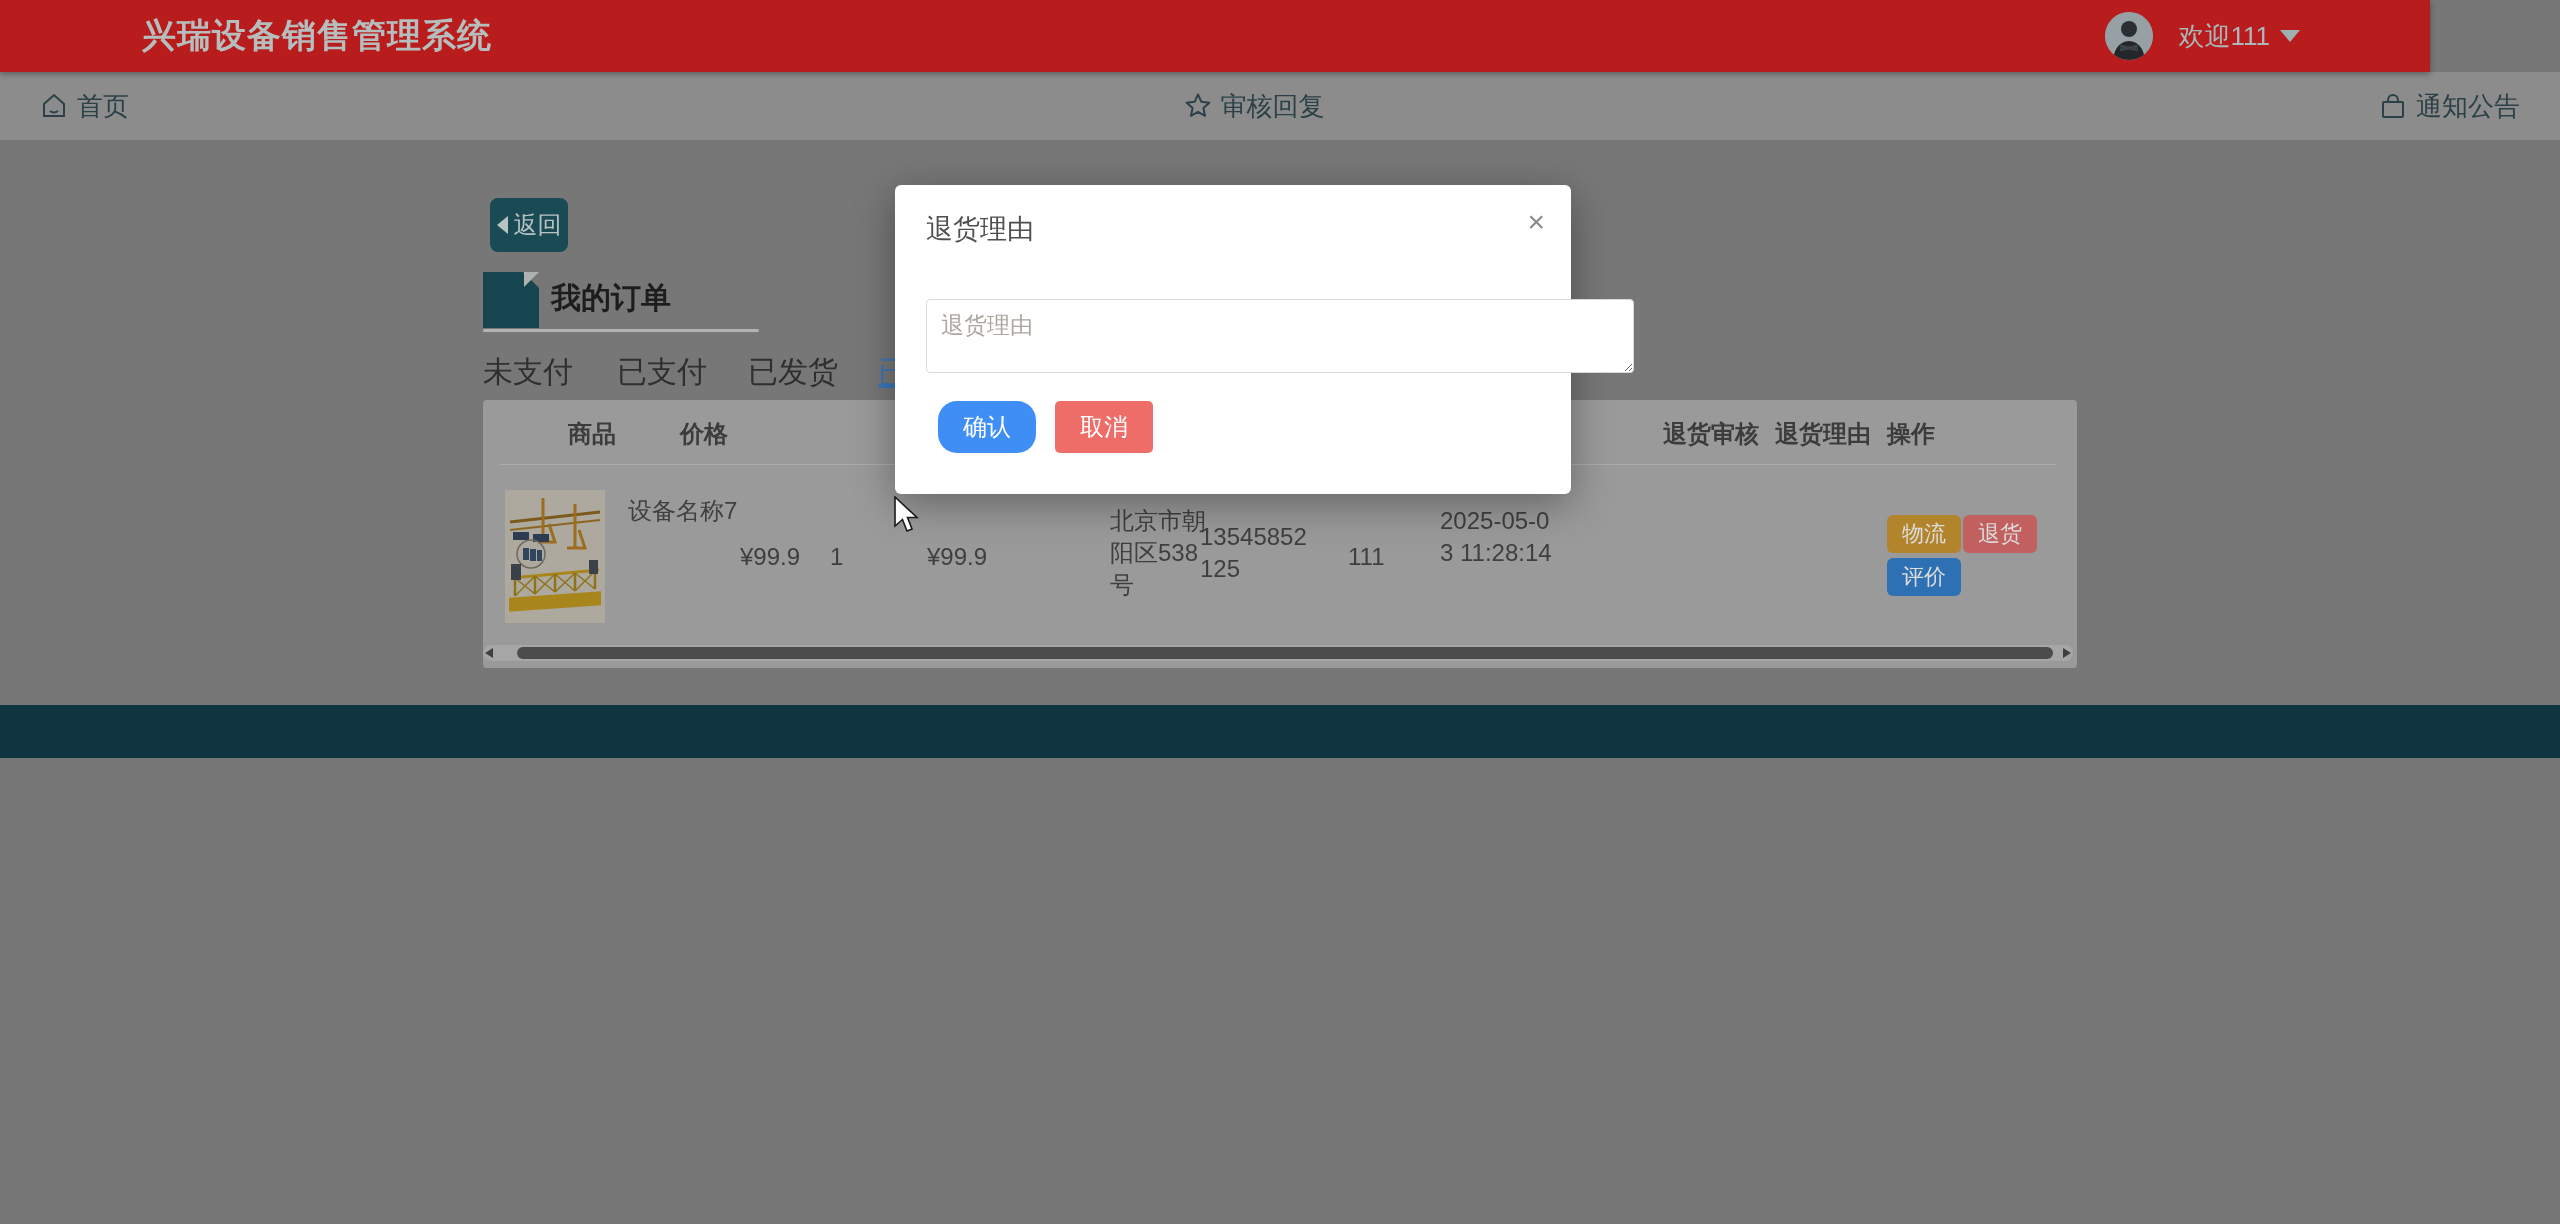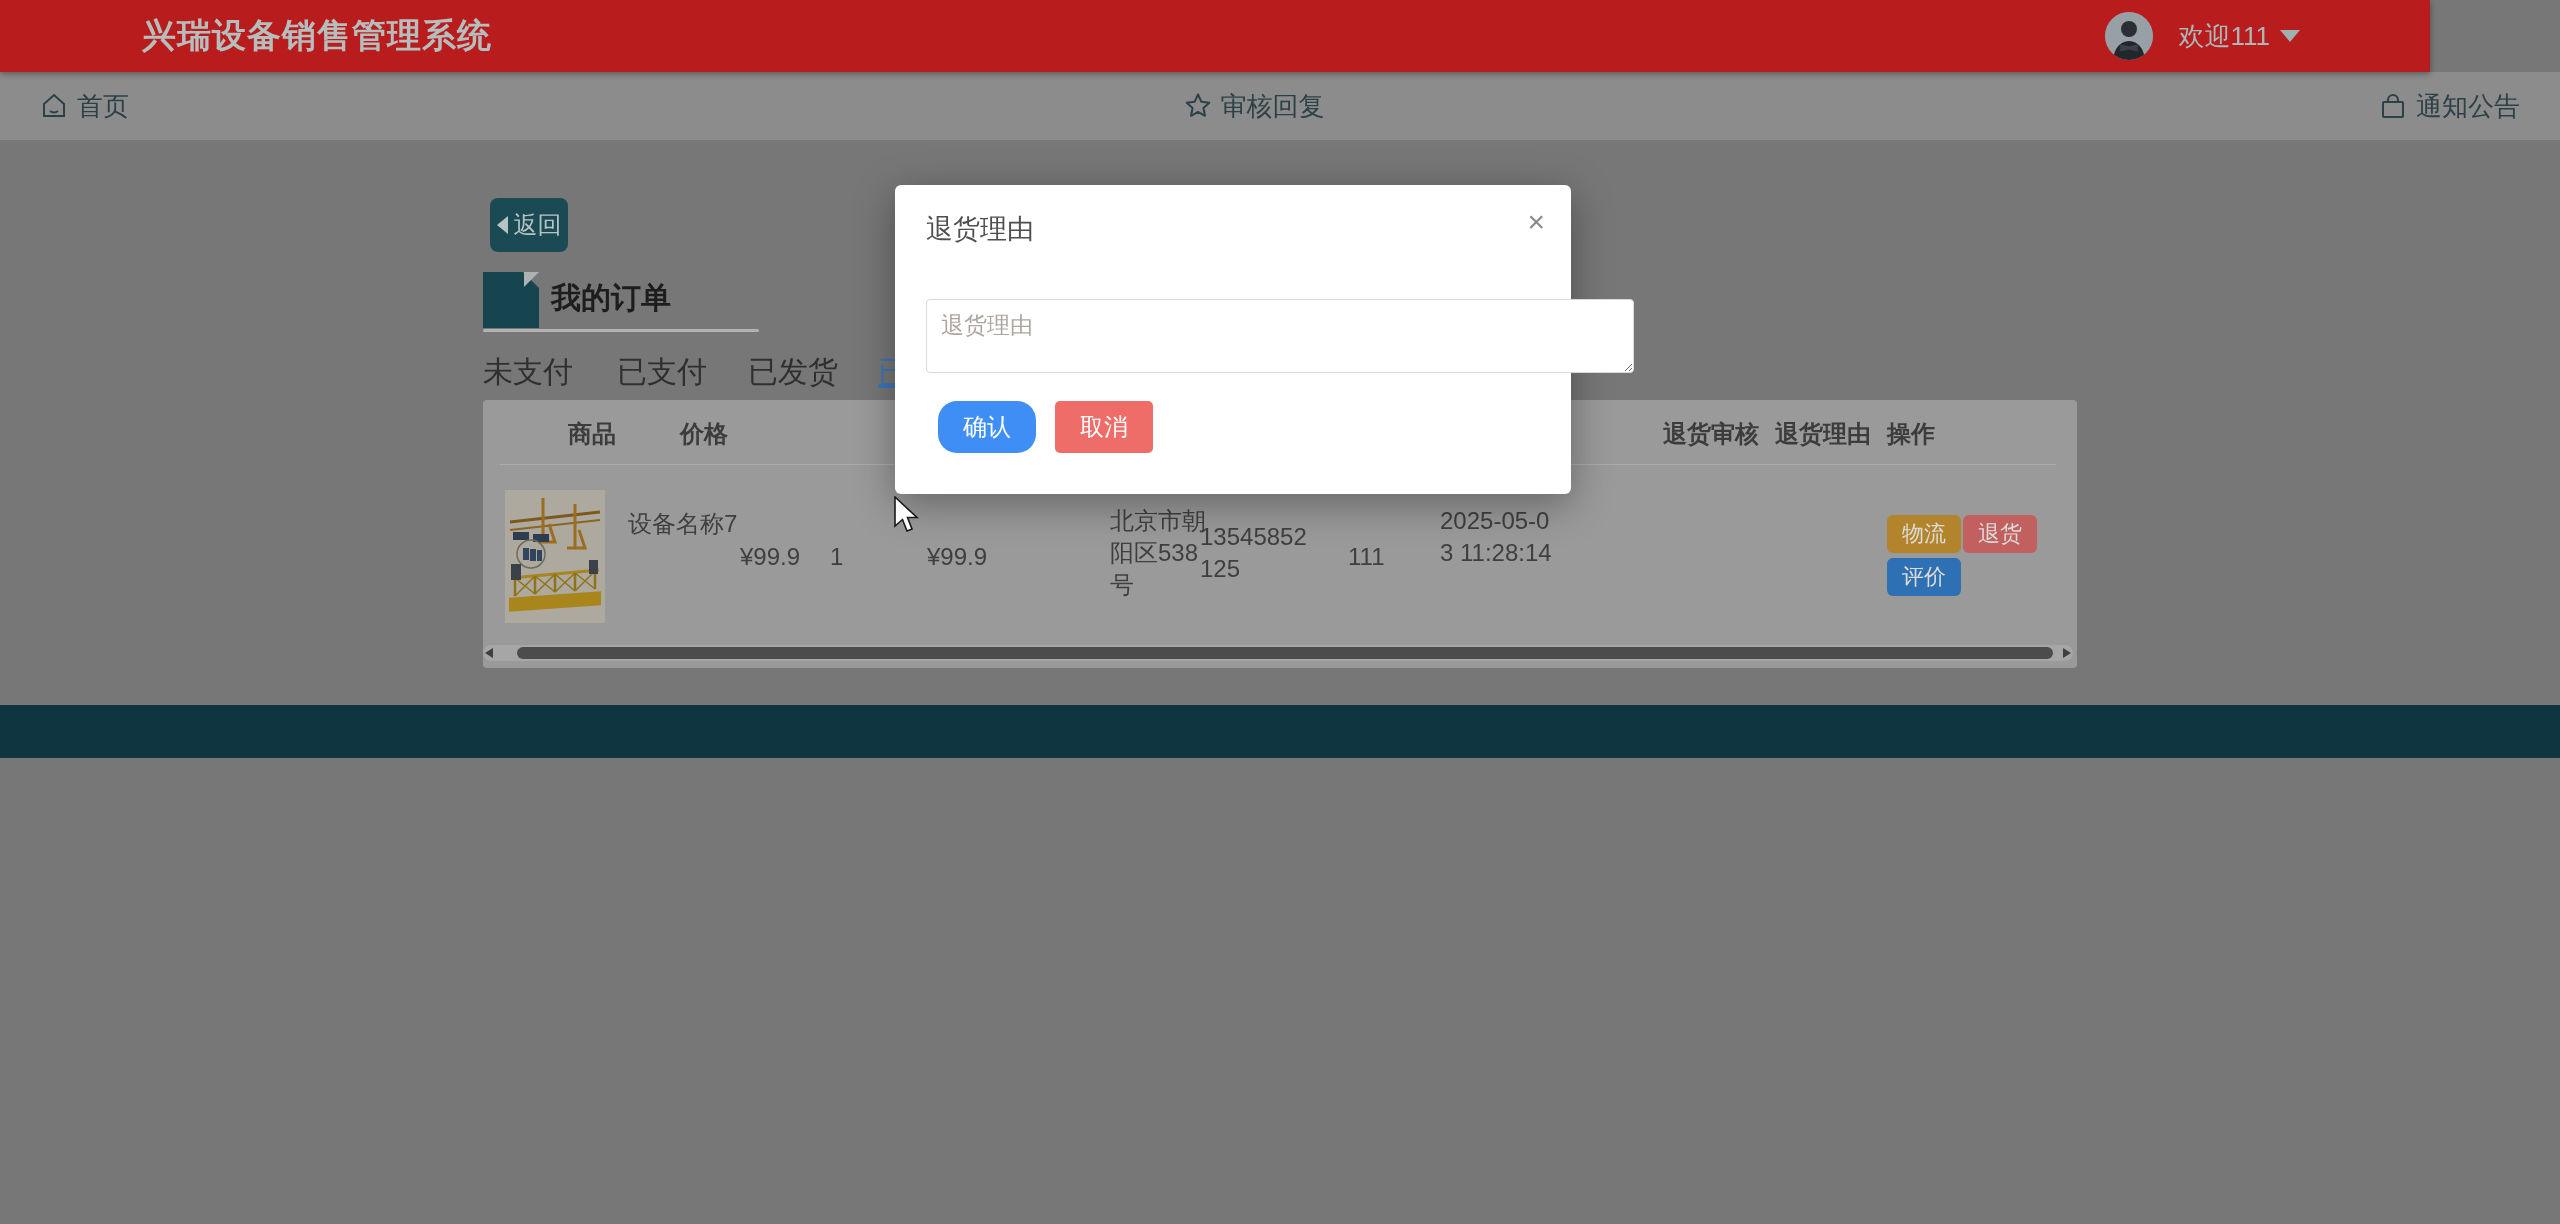--- a/index.html
+++ b/index.html
@@ -179,21 +179,21 @@
     <rect x="32" y="60" width="5" height="11" fill="#31455e"></rect>
 
     <rect x="4" y="100" width="92" height="14" fill="#a8861c" transform="skewY(-4) translate(0,8)"></rect>
     <path d="M6 88 L94 80" stroke="#a8861c" stroke-width="3" fill="none"></path>
     <path d="M10 88 L10 106 M30 86 L30 104 M50 84 L50 102 M70 83 L70 101 M90 81 L90 99" stroke="#8f7318" stroke-width="2.5"></path>
     <path d="M10 88 L30 104 M30 86 L10 106 M30 86 L50 102 M50 84 L30 104 M50 84 L70 101 M70 83 L50 102 M70 83 L90 99 M90 81 L70 101" stroke="#8f7318" stroke-width="1.5"></path>
     <rect x="6" y="74" width="10" height="16" fill="#3a4148"></rect>
     <rect x="84" y="70" width="9" height="14" fill="#3a4148"></rect>
   </svg>
 </div>
-<div class="abs td" style="left:628px; top:495px;margin-top:13px;">设备名称7</div>
+<div class="abs td" style="left:628px; top:495px;">设备名称7</div>
 <div class="abs td" style="left:740px; top:543px;">¥99.9</div>
 <div class="abs td" style="left:830px; top:543px;">1</div>
 <div class="abs td" style="left:927px; top:543px;">¥99.9</div>
 <div class="abs td wrap" style="left:1110px; top:505px; width:100px;">北京市朝阳区538号</div>
 <div class="abs td wrap" style="left:1200px; top:521px; width:110px;">13545852125</div>
 <div class="abs td" style="left:1348px; top:543px;">111</div>
 <div class="abs td wrap" style="left:1440px; top:505px; width:118px;">2025-05-03 11:28:14</div>
 
 <button class="abs act-btn act-wuliu">物流</button>
 <button class="abs act-btn act-tuihuo">退货</button>

